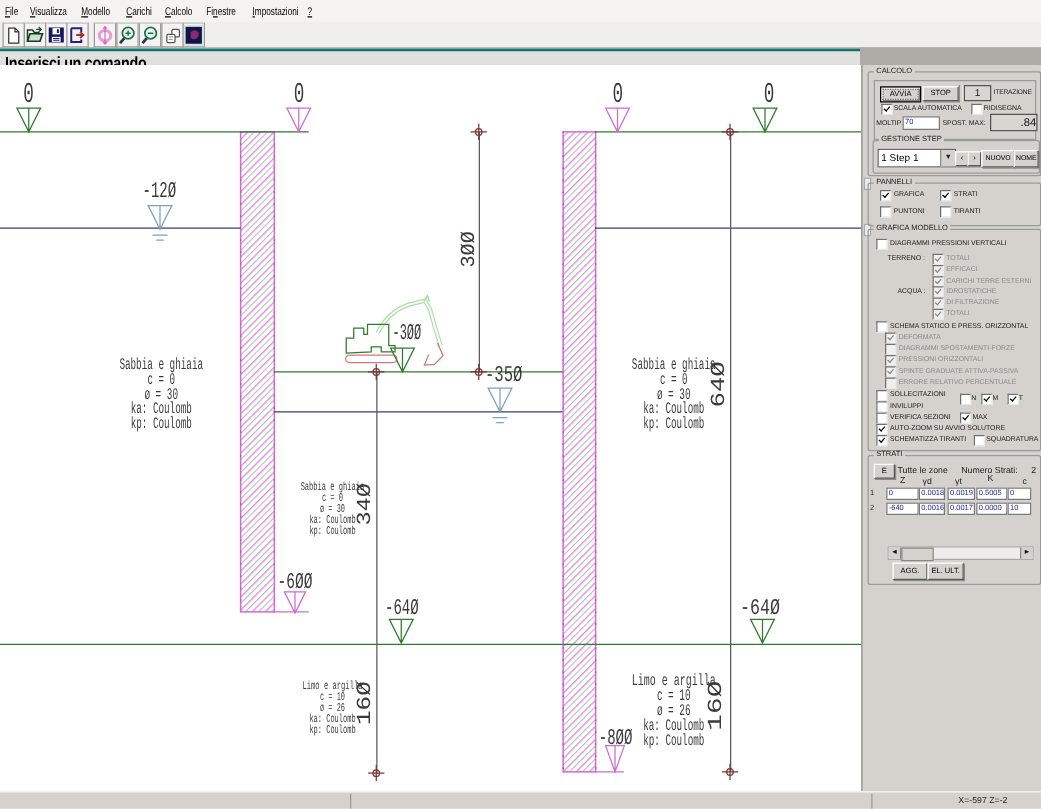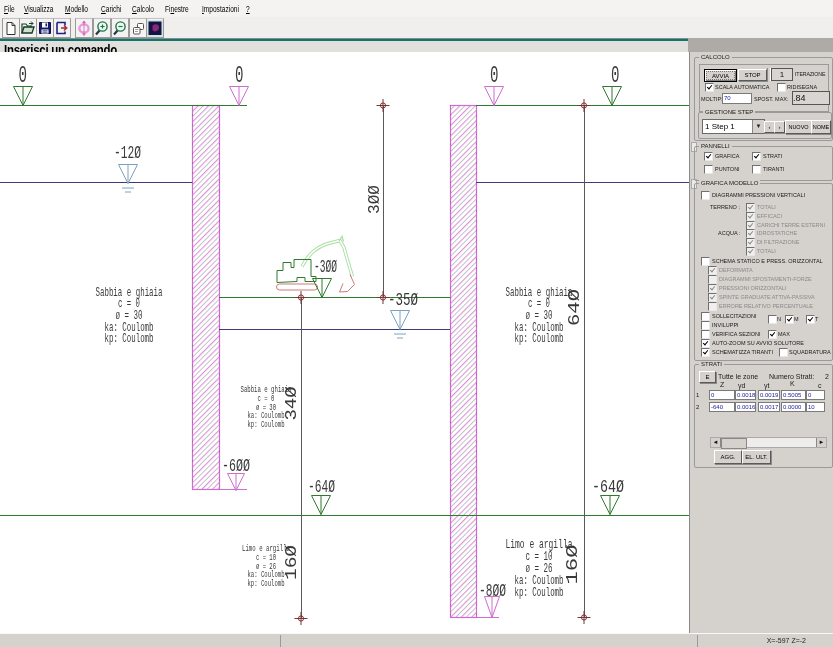--- a/index.html
+++ b/index.html
@@ -250,21 +250,21 @@
     <div class="ab" style="left:77px;top:16px;width:2px;height:13px;border-left:1px solid #8a8a8a;border-right:1px solid #fff"></div>
     <div class="ab" style="left:81px;top:16px;width:20px;height:11px;border:1px solid #555;background:#d9d6d1;font-size:8px;text-align:center;line-height:11px;color:#111">1</div>
     <div class="lbl" style="left:105px;top:19px;font-size:5.3px;letter-spacing:-0.15px;">ITERAZIONE</div>
     <span class="cb c" style="left:15px;top:31px"></span>
     <div class="lbl" style="left:25px;top:31.5px;font-size:5.5px;">SCALA AUTOMATICA</div>
     <span class="cb" style="left:87px;top:31px"></span>
     <div class="lbl" style="left:97px;top:31.5px;font-size:5.5px;">RIDISEGNA</div>
     <div class="lbl" style="left:11px;top:44px;font-size:5.5px;">MOLTIP:</div>
     <div class="fld" style="left:32px;top:41px;width:27px;height:9px;line-height:9px;">70</div>
     <div class="lbl" style="left:64px;top:44px;font-size:5.5px;">SPOST. MAX:</div>
-    <div class="ab" style="left:102px;top:39px;width:36px;height:12px;border:1px solid #555;background:#d9d6d1;font-size:9px;text-align:left;line-height:12px;color:#111">.84</div>
+    <div class="ab" style="left:102px;top:39px;width:36px;height:12px;border:1px solid #555;background:#d9d6d1;font-size:9px;text-align:right;line-height:12px;color:#111">.84</div>
     <div class="grp" style="left:8px;top:60px;width:132px;height:25px">
       <span class="leg">GESTIONE STEP</span>
     </div>
     <div class="ab" style="left:12px;top:67px;width:59px;height:13px;border:1px solid #6a6a6a;background:#fff;font-size:8px;color:#000;line-height:13px;padding-left:2px">1 Step 1<div class="ab" style="right:0;top:0;width:11px;height:13px;background:#d5d2cd;border-left:1px solid #888;font-size:6px;text-align:center;line-height:13px;color:#222">▼</div></div>
     <div class="btn" style="left:74px;top:69px;width:9px;height:10px;line-height:10px;font-size:6px;">‹</div>
     <div class="btn" style="left:84px;top:69px;width:9px;height:10px;line-height:10px;font-size:6px;">›</div>
     <div class="btn" style="left:95px;top:68px;width:25px;height:12px;line-height:12px;font-size:5.5px;">NUOVO</div>
     <div class="btn" style="left:121px;top:68px;width:18px;height:12px;line-height:12px;font-size:5.5px;">NOME</div>
     <div class="grp" style="left:4px;top:94px;width:137px;height:33px">
       <span class="leg">PANNELLI</span>

